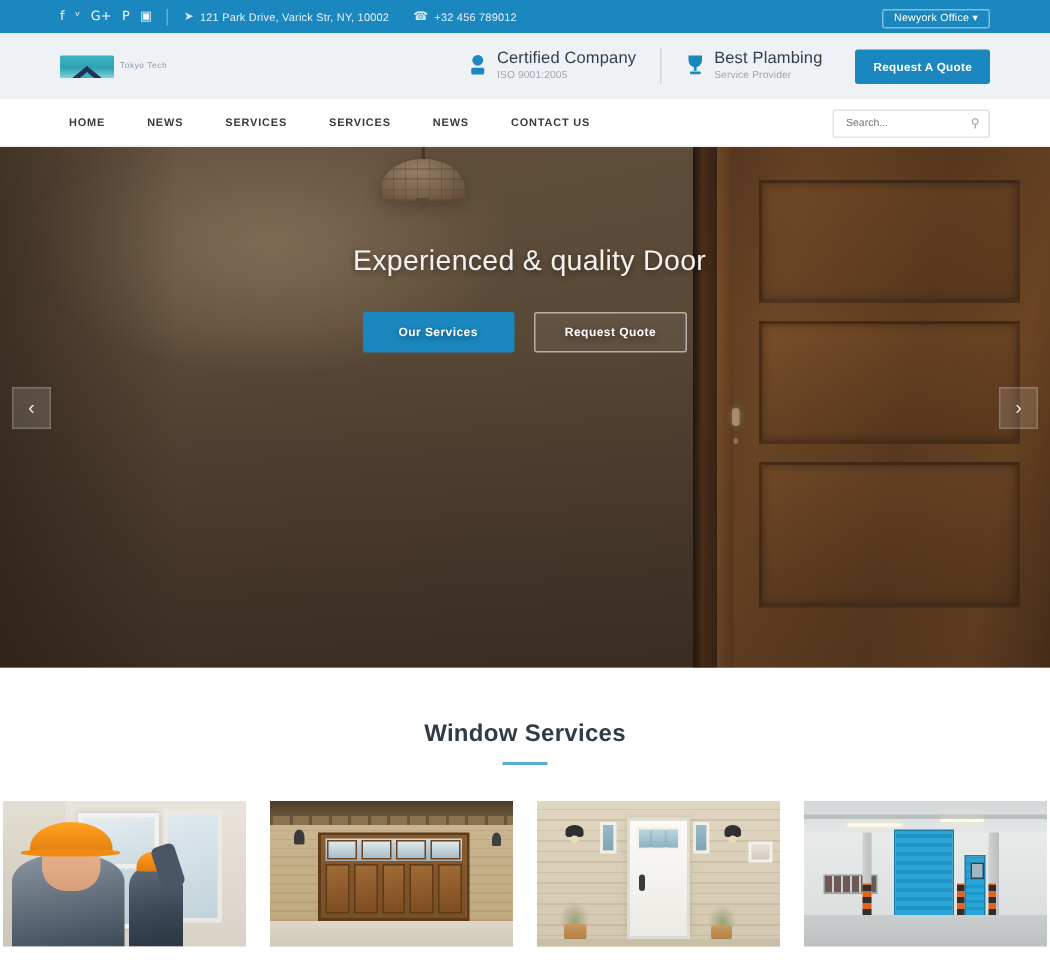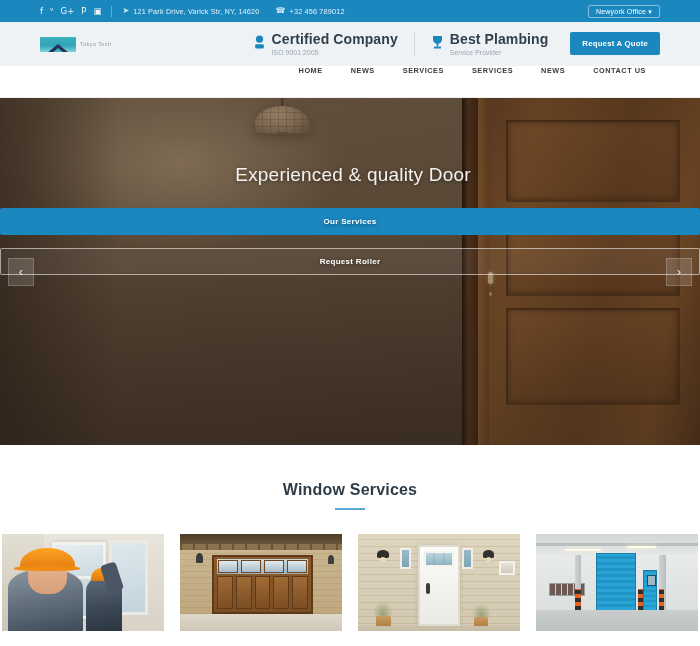--- a/index.html
+++ b/index.html
@@ -97,21 +97,21 @@
     border-bottom:5px solid #3cb3bf;
   }
   .logo-text {
     font-size:5.5px; color:#8d9aa6; letter-spacing:.4px;
     white-space:nowrap;
   }
   .hd-right { margin-left:auto; display:flex; align-items:center; }
   .hd-info { display:flex; align-items:center; gap:6px; }
   .hd-info-ic { color:#1b87bf; font-size:14px; line-height:1; }
   .hd-info-txt .t1 {
-    font-size:14px; color:#32404d; font-weight:bold; letter-spacing:.1px;
+    font-size:11px; color:#32404d; font-weight:normal; letter-spacing:.1px;
     line-height:1.3;
   }
   .hd-info-txt .t2 {
     font-size:6.8px; color:#9aa6b1; letter-spacing:.1px; line-height:1.3;
   }
   .hd-divider {
     width:1px; height:24px; background:#cfd8de; margin:0 16px;
   }
   .quote-btn {
     margin-left:22px;
@@ -122,21 +122,21 @@
   }
 
   
   .navbar {
     height:32px; background:#ffffff;
     display:flex; align-items:center;
     border-bottom:1px solid #f0f0f0;
   }
   .nav-inner {
     width:620px; margin:0 auto;
-    display:flex; align-items:flex-end; height:100%;flex-direction:column;
+    display:flex; align-items:center; height:100%;
   }
   .nav-list { display:flex; align-items:center; gap:0; margin-left:6px; }
   .nav-item {
     font-size:7.3px; font-weight:bold; color:#3a3a3a;
     letter-spacing:.55px; padding:0 14px; cursor:pointer;
     white-space:nowrap;
   }
   .nav-item:first-child { padding-left:0; }
   .search-wrap { margin-left:auto; position:relative; }
   .search-box {
@@ -244,21 +244,21 @@
     font-size:19px; font-weight:300; letter-spacing:.1px; line-height:1.5;
     color:#ffffff; margin-top:1px;
   }
   .h-para {
     margin:16px auto 0;
     width:380px;
     font-size:8px; line-height:1.85; color:#ddd5cd;
     letter-spacing:.1px;
   }
   .h-btns {
-    margin-top:19px; display:flex; justify-content:center; gap:13px;flex-direction:column;
+    margin-top:19px; display:flex; justify-content:center; gap:13px;
   }
   .btn-primary {
     background:#1b87bf; color:#fff; font-size:8px; font-weight:bold;
     padding:9px 24px; border-radius:2px; letter-spacing:.3px; cursor:pointer;
   }
   .btn-ghost {
     border:1px solid rgba(255,255,255,.55); color:#fff; font-size:8px; font-weight:bold;
     padding:8px 20px; border-radius:2px; letter-spacing:.3px; cursor:pointer;
     background:rgba(255,255,255,.06);
   }
@@ -531,21 +531,21 @@
       <span class="s-ic">ᵛ</span>
       <span class="s-ic">G+</span>
       <span class="s-ic">P</span>
       <span class="s-ic">▣</span>
     </div>
 
     <span class="tb-sep"></span>
 
     <span class="tb-item">
       <span class="tb-ic">➤</span>
-      <span>121 Park Drive, Varick Str, NY, 14620</span>
+      <span>121 Park Drive, Varick Str, NY, 10002</span>
     </span>
 
     <span class="tb-gap"></span>
 
     <span class="tb-item">
       <span class="tb-ic">☎</span>
       <span>+32 456 789012</span>
     </span>
 
     <div class="tb-right">
@@ -605,20 +605,24 @@
 
     <div class="nav-list">
       <span class="nav-item">HOME</span>
       <span class="nav-item">NEWS</span>
       <span class="nav-item">SERVICES</span>
       <span class="nav-item">SERVICES</span>
       <span class="nav-item">NEWS</span>
       <span class="nav-item">CONTACT US</span>
     </div>
 
+    <div class="search-wrap">
+      <input class="search-box" type="text" placeholder="Search..." style="">
+      <span class="search-ic">⚲</span>
+    </div>
 
   </div>
 </div>
 
 <div class="hero">
 
   <div class="hero-bg">
     <div class="wall"></div>
     <div class="lamp">
       <span class="cord"></span>
@@ -636,21 +640,21 @@
       <span class="handle"></span>
       <span class="handle2"></span>
     </div>
     <div class="hero-shade"></div>
   </div>
 
   <div class="hero-content">
     <div class="h-line1">Experienced &amp; quality Door</div>
     <div class="h-btns">
       <span class="btn-primary">Our Services</span>
-      <span class="btn-ghost">Request Roller</span>
+      <span class="btn-ghost">Request Quote</span>
     </div>
   </div>
 
   <div class="hero-arrow arrow-left">‹</div>
   <div class="hero-arrow arrow-right">›</div>
 </div>
 
 <div class="services">
 
   <div class="sec-title">Window Services</div>

